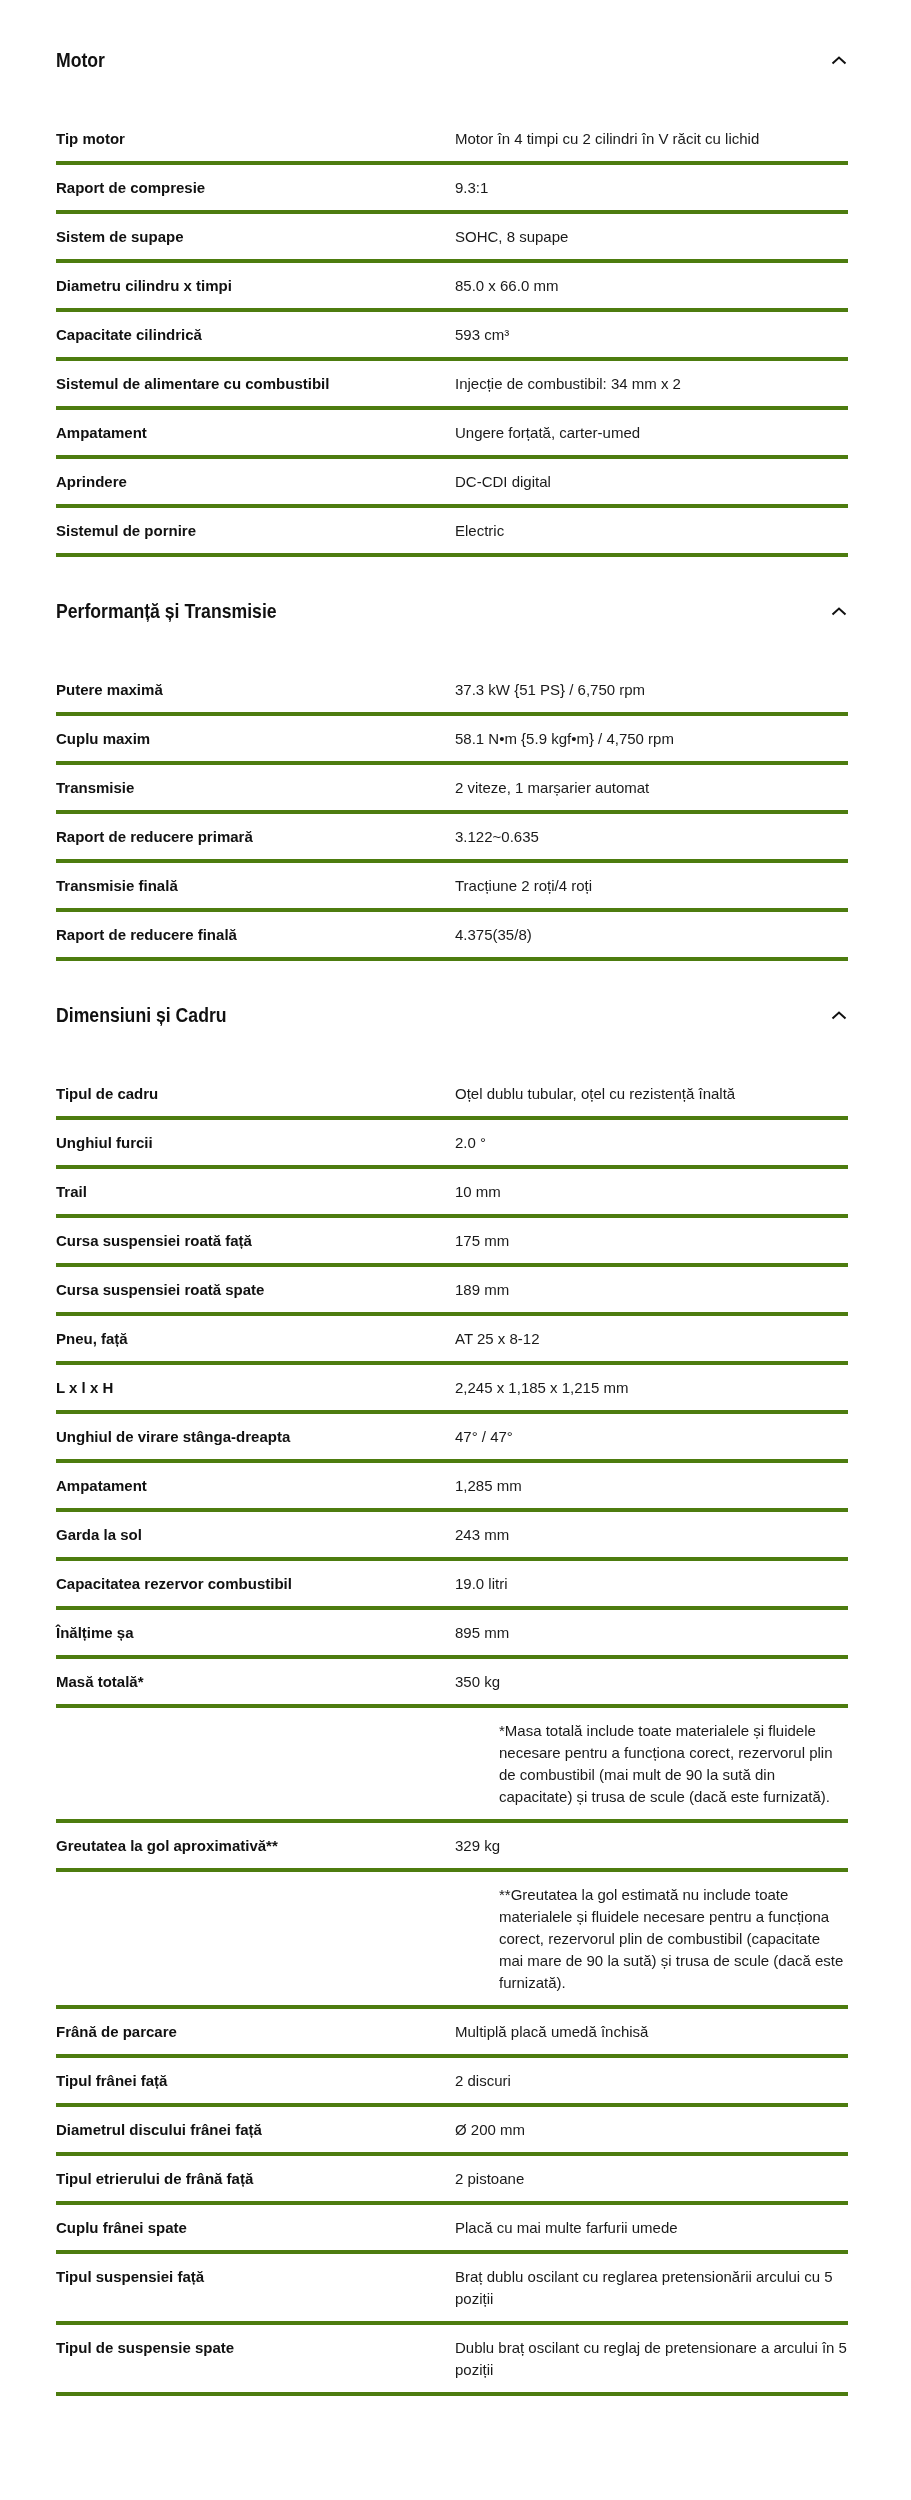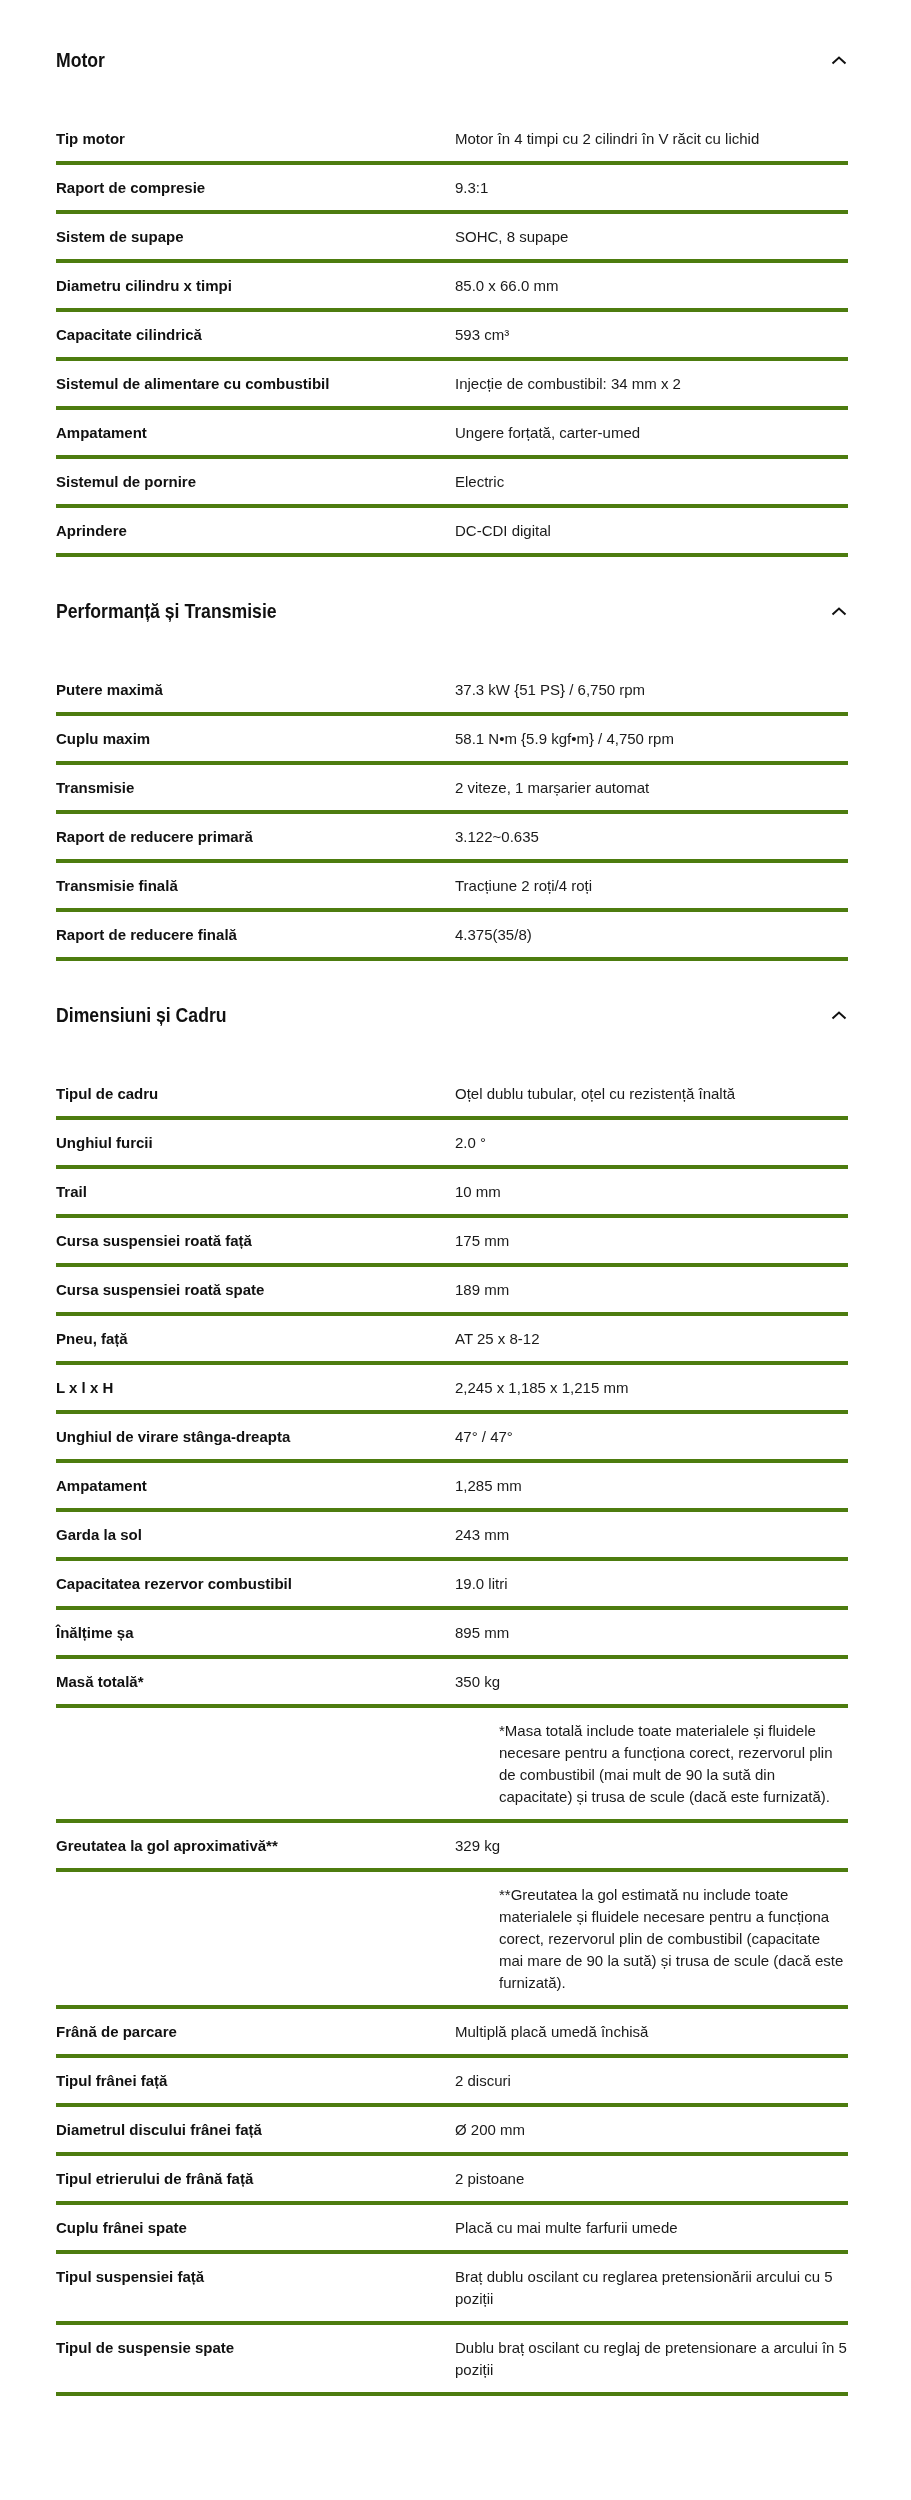--- a/index.html
+++ b/index.html
@@ -111,26 +111,26 @@
           </div>
           <div class="spec-row">
             <div class="spec-label">Sistemul de alimentare cu combustibil</div>
             <div class="spec-value">Injecție de combustibil: 34 mm x 2</div>
           </div>
           <div class="spec-row">
             <div class="spec-label">Ampatament</div>
             <div class="spec-value">Ungere forțată, carter-umed</div>
           </div>
           <div class="spec-row">
+            <div class="spec-label">Aprindere</div>
+            <div class="spec-value">DC-CDI digital</div>
+          </div>
+          <div class="spec-row">
             <div class="spec-label">Sistemul de pornire</div>
             <div class="spec-value">Electric</div>
-          </div>
-          <div class="spec-row">
-            <div class="spec-label">Aprindere</div>
-            <div class="spec-value">DC-CDI digital</div>
           </div>
         </div>
       </section>
       <section class="spec-section">
         <div class="section-header">
           <h2 class="section-title">Performanță și Transmisie</h2>
           <span class="chevron">
             <svg width="16" height="9" viewBox="0 0 16 9" aria-hidden="true">
               <polyline points="1.5,7.5 8,1.5 14.5,7.5" fill="none" stroke="#111111" stroke-width="2" stroke-linecap="butt"></polyline>
             </svg>

